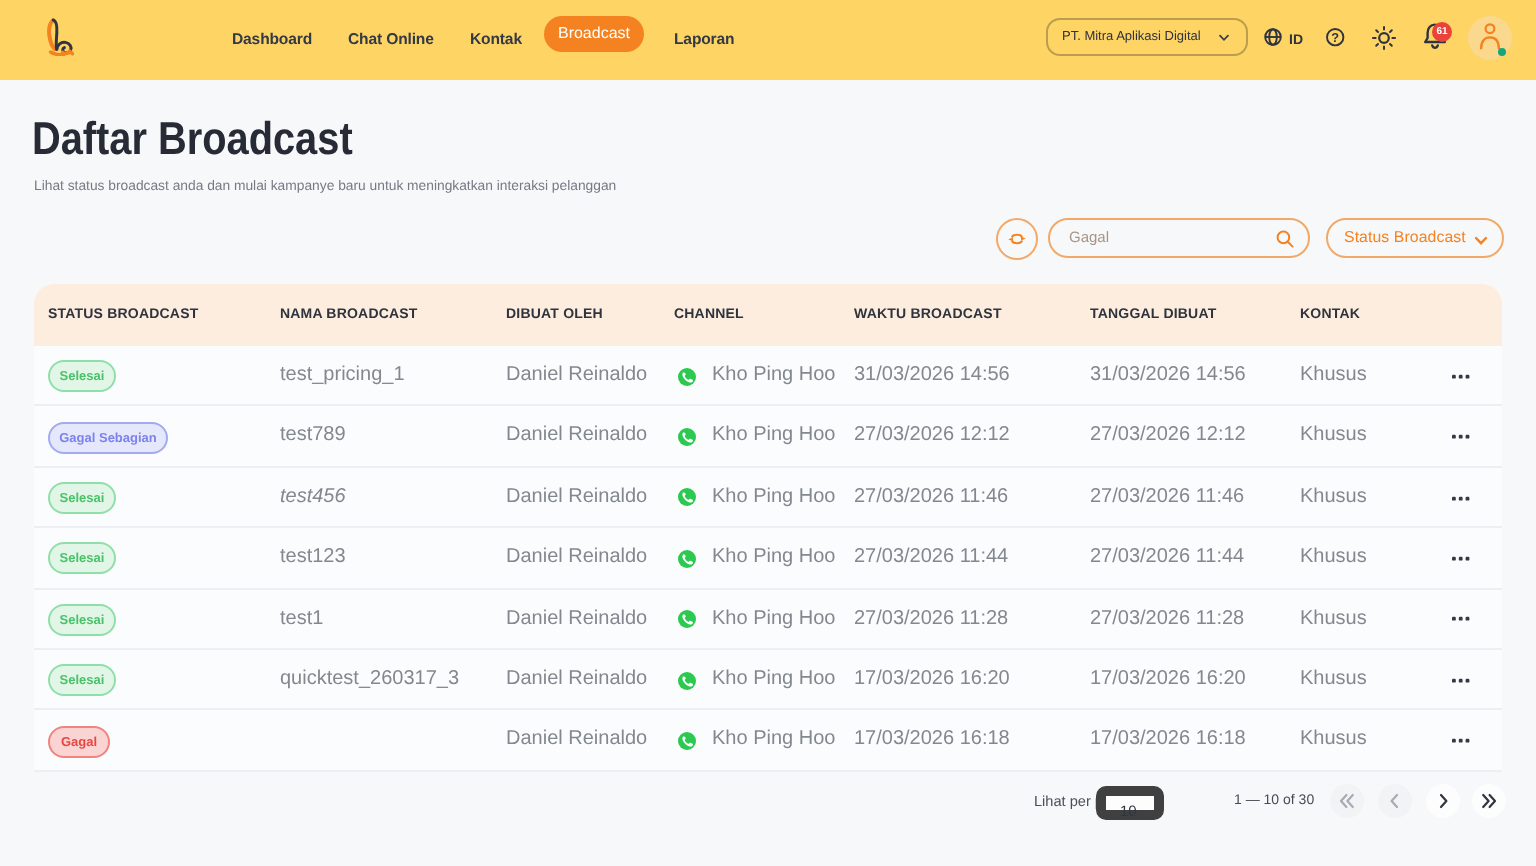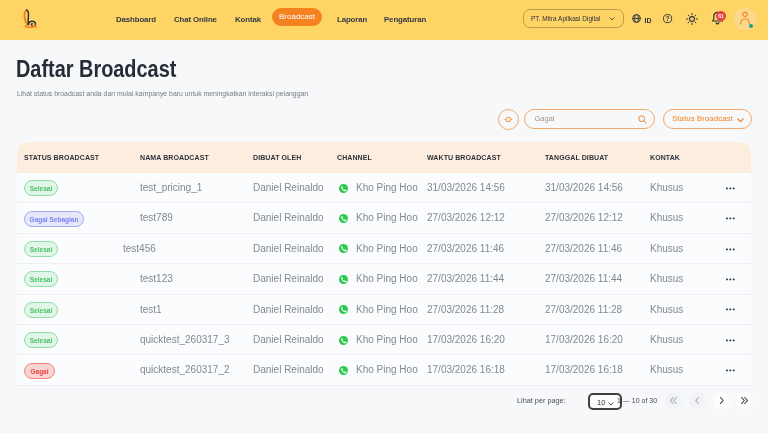--- a/index.html
+++ b/index.html
@@ -36,42 +36,41 @@
   .row { position:absolute; left:0; width:734px; height:30.4px; border-bottom:1px solid #EDEFF2; }
   .cell { position:absolute; top:0; height:43px; line-height:30.4px; font-size:10px; color:#83888F; white-space:nowrap; }
   .pill { position:absolute; top:7.2px; height:16px; border-radius:8px; font-size:6.5px; font-weight:700; line-height:15px; text-align:center; }
   .p-green { background:#E1F6E6; border:1px solid #90DFA8; color:#4AC26A; }
   .p-purple { background:#E5E7FB; border:1px solid #A3AAF2; color:#7B82EC; }
   .p-red { background:#FAD4D2; border:1px solid #F08480; color:#EA4641; }
 
   
   .foot { position:absolute; top:390px; left:0; width:768px; height:22px; }
   .ipp { position:absolute; left:517px; top:0; line-height:21px; font-size:7.3px; color:#4A4F5A; }
-  .ppbox { position:absolute; left:588px; top:2.5px; width:34px; height:17px; border:2px solid #404040; border-radius:5px; background:#FDFDFE; font-size:7.5px; color:#30353F; line-height:15px; padding-left:7px; }
+  .ppbox { position:absolute; left:548px; top:2.5px; width:34px; height:17px; border:5px solid #404040; border-radius:5px; background:#FDFDFE; font-size:7.5px; color:#30353F; line-height:15px; padding-left:7px; }
   .range { position:absolute; left:617px; top:0; line-height:21px; font-size:7px; color:#464B55; }
   .pgc { position:absolute; top:2px; width:17px; height:17px; border-radius:50%; background:#F2F3F5; display:flex; align-items:center; justify-content:center; }
 </style>
 </head>
 <body>
 <div id="app">
 
   <div class="topbar">
     <svg class="abs" style="left:21.5px;top:8.5px;" width="15" height="19" viewBox="0 0 15 19">
       <path d="M4.6 1.2 C2.9 2.2 2.2 5.4 2.7 8.8 C3.1 11.8 4 14.2 5.4 15.6" fill="none" stroke="#F58220" stroke-width="2" stroke-linecap="round"></path>
       <path d="M4.6 1 C6.3 1.5 6.6 4.4 6.4 7.6 C6.2 10.8 5.8 13.8 6.4 15.6" fill="none" stroke="#303541" stroke-width="1.5" stroke-linecap="round"></path>
       <path d="M6.4 15.6 C6.6 13.4 8.6 11.8 10.7 12.2 C12.9 12.6 14 14.4 13.3 16 C12.7 17.4 10.8 17.9 9.8 16.9 C9.1 16.2 9.3 15.1 10.2 14.8" fill="none" stroke="#303541" stroke-width="1.5" stroke-linecap="round"></path>
       <path d="M3.3 17 C5.4 18.5 9 18.8 11.2 17.7 C12.6 17 14 17.1 14.3 17.9" fill="none" stroke="#F58220" stroke-width="1.7" stroke-linecap="round"></path>
       <path d="M12.9 16.6 C12.2 17.7 10.4 18 9.4 17.2" fill="none" stroke="#F58220" stroke-width="1.8" stroke-linecap="round"></path>
     </svg>
     <div class="navlink" style="left:174px;">Chat Online</div>
     <div class="navlink" style="left:116px;">Dashboard</div>
     <div class="navlink" style="left:235px;">Kontak</div>
     <div class="navpill">Broadcast</div>
     <div class="navlink" style="left:337px;">Laporan</div>
-    <div class="navlink" style="left:384px;">Pengaturan</div>
 
     <div class="company">PT. Mitra Aplikasi Digital
       <svg class="chev" width="6" height="4" viewBox="0 0 6 4">
           <path d="M1 0.8 L3 2.9 L5 0.8" fill="none" stroke="#3A3F4A" stroke-width="0.9" stroke-linecap="round"></path>
         </svg>
     </div>
 
     <svg class="abs" style="left:631.5px;top:14.3px;" width="9" height="9" viewBox="0 0 9 9">
       <circle cx="4.5" cy="4.5" r="3.9" fill="none" stroke="#2F3440" stroke-width="0.95"></circle>
       <ellipse cx="4.5" cy="4.5" rx="1.9" ry="3.9" fill="none" stroke="#2F3440" stroke-width="0.95"></ellipse>
@@ -178,21 +177,21 @@
       <div class="cell" style="left:528px;">27/03/2026 12:12</div>
       <div class="cell" style="left:633px;">Khusus</div>
       <svg class="abs" style="left:709px;top:13.8px;" width="9" height="3" viewBox="0 0 9 3">
           <rect x="0" y="0.4" width="1.9" height="1.9" rx="0.6" fill="#333845"></rect>
           <rect x="3.4" y="0.4" width="1.9" height="1.9" rx="0.6" fill="#333845"></rect>
           <rect x="6.8" y="0.4" width="1.9" height="1.9" rx="0.6" fill="#333845"></rect>
         </svg>
     </div>
     <div class="row" style="top:91.8px;">
       <div class="pill p-green" style="left:7px;width:34px;">Selesai</div>
-      <div class="cell" style="left:106px;">test456</div>
+      <div class="cell" style="left:123px;font-style:italic;">test456</div>
       <div class="cell" style="left:236px;">Daniel Reinaldo</div>
       <svg class="abs" style="left:322px;top:10.5px;" width="9" height="9" viewBox="0 0 24 24">
           <circle cx="12" cy="12" r="12" fill="#2BC94F"></circle>
           <path d="M7.8 5.6 c-1 .2-2 1.4-2 2.9 0 1 .4 2.2 1 3.4 .8 1.6 2.1 3.3 3.7 4.7 1.5 1.3 3.3 2.3 4.9 2.7 1.3 .3 2.4 .2 3.2-.3 .8-.5 1.4-1.3 1.4-2 0-.5-.3-1-.7-1.2l-2.6-1.4 c-.5-.2-1-.1-1.4 .3l-.8 .8 c-.3 .3-.6 .3-.9 .2-.8-.4-1.9-1.2-2.8-2.1-.8-.8-1.5-1.9-1.8-2.7-.1-.3 0-.7 .2-.9l.8-.8 c.4-.4 .5-.9 .2-1.4L8.9 6.3 c-.2-.5-.7-.8-1.1-.7z" fill="#fff"></path>
         </svg>
       <div class="cell" style="left:339px;">Kho Ping Hoo</div>
       <div class="cell" style="left:410px;">27/03/2026 11:46</div>
       <div class="cell" style="left:528px;">27/03/2026 11:46</div>
       <div class="cell" style="left:633px;">Khusus</div>
       <svg class="abs" style="left:709px;top:13.8px;" width="9" height="3" viewBox="0 0 9 3">
@@ -250,21 +249,20 @@
       <div class="cell" style="left:528px;">17/03/2026 16:20</div>
       <div class="cell" style="left:633px;">Khusus</div>
       <svg class="abs" style="left:709px;top:13.8px;" width="9" height="3" viewBox="0 0 9 3">
           <rect x="0" y="0.4" width="1.9" height="1.9" rx="0.6" fill="#333845"></rect>
           <rect x="3.4" y="0.4" width="1.9" height="1.9" rx="0.6" fill="#333845"></rect>
           <rect x="6.8" y="0.4" width="1.9" height="1.9" rx="0.6" fill="#333845"></rect>
         </svg>
     </div>
     <div class="row" style="top:213.39999999999998px;">
       <div class="pill p-red" style="left:7px;width:31px;">Gagal</div>
-      <div class="cell" style="left:123px;">quicktest_260317_2</div>
       <div class="cell" style="left:236px;">Daniel Reinaldo</div>
       <svg class="abs" style="left:322px;top:10.5px;" width="9" height="9" viewBox="0 0 24 24">
           <circle cx="12" cy="12" r="12" fill="#2BC94F"></circle>
           <path d="M7.8 5.6 c-1 .2-2 1.4-2 2.9 0 1 .4 2.2 1 3.4 .8 1.6 2.1 3.3 3.7 4.7 1.5 1.3 3.3 2.3 4.9 2.7 1.3 .3 2.4 .2 3.2-.3 .8-.5 1.4-1.3 1.4-2 0-.5-.3-1-.7-1.2l-2.6-1.4 c-.5-.2-1-.1-1.4 .3l-.8 .8 c-.3 .3-.6 .3-.9 .2-.8-.4-1.9-1.2-2.8-2.1-.8-.8-1.5-1.9-1.8-2.7-.1-.3 0-.7 .2-.9l.8-.8 c.4-.4 .5-.9 .2-1.4L8.9 6.3 c-.2-.5-.7-.8-1.1-.7z" fill="#fff"></path>
         </svg>
       <div class="cell" style="left:339px;">Kho Ping Hoo</div>
       <div class="cell" style="left:410px;">17/03/2026 16:18</div>
       <div class="cell" style="left:528px;">17/03/2026 16:18</div>
       <div class="cell" style="left:633px;">Khusus</div>
       <svg class="abs" style="left:709px;top:13.8px;" width="9" height="3" viewBox="0 0 9 3">

